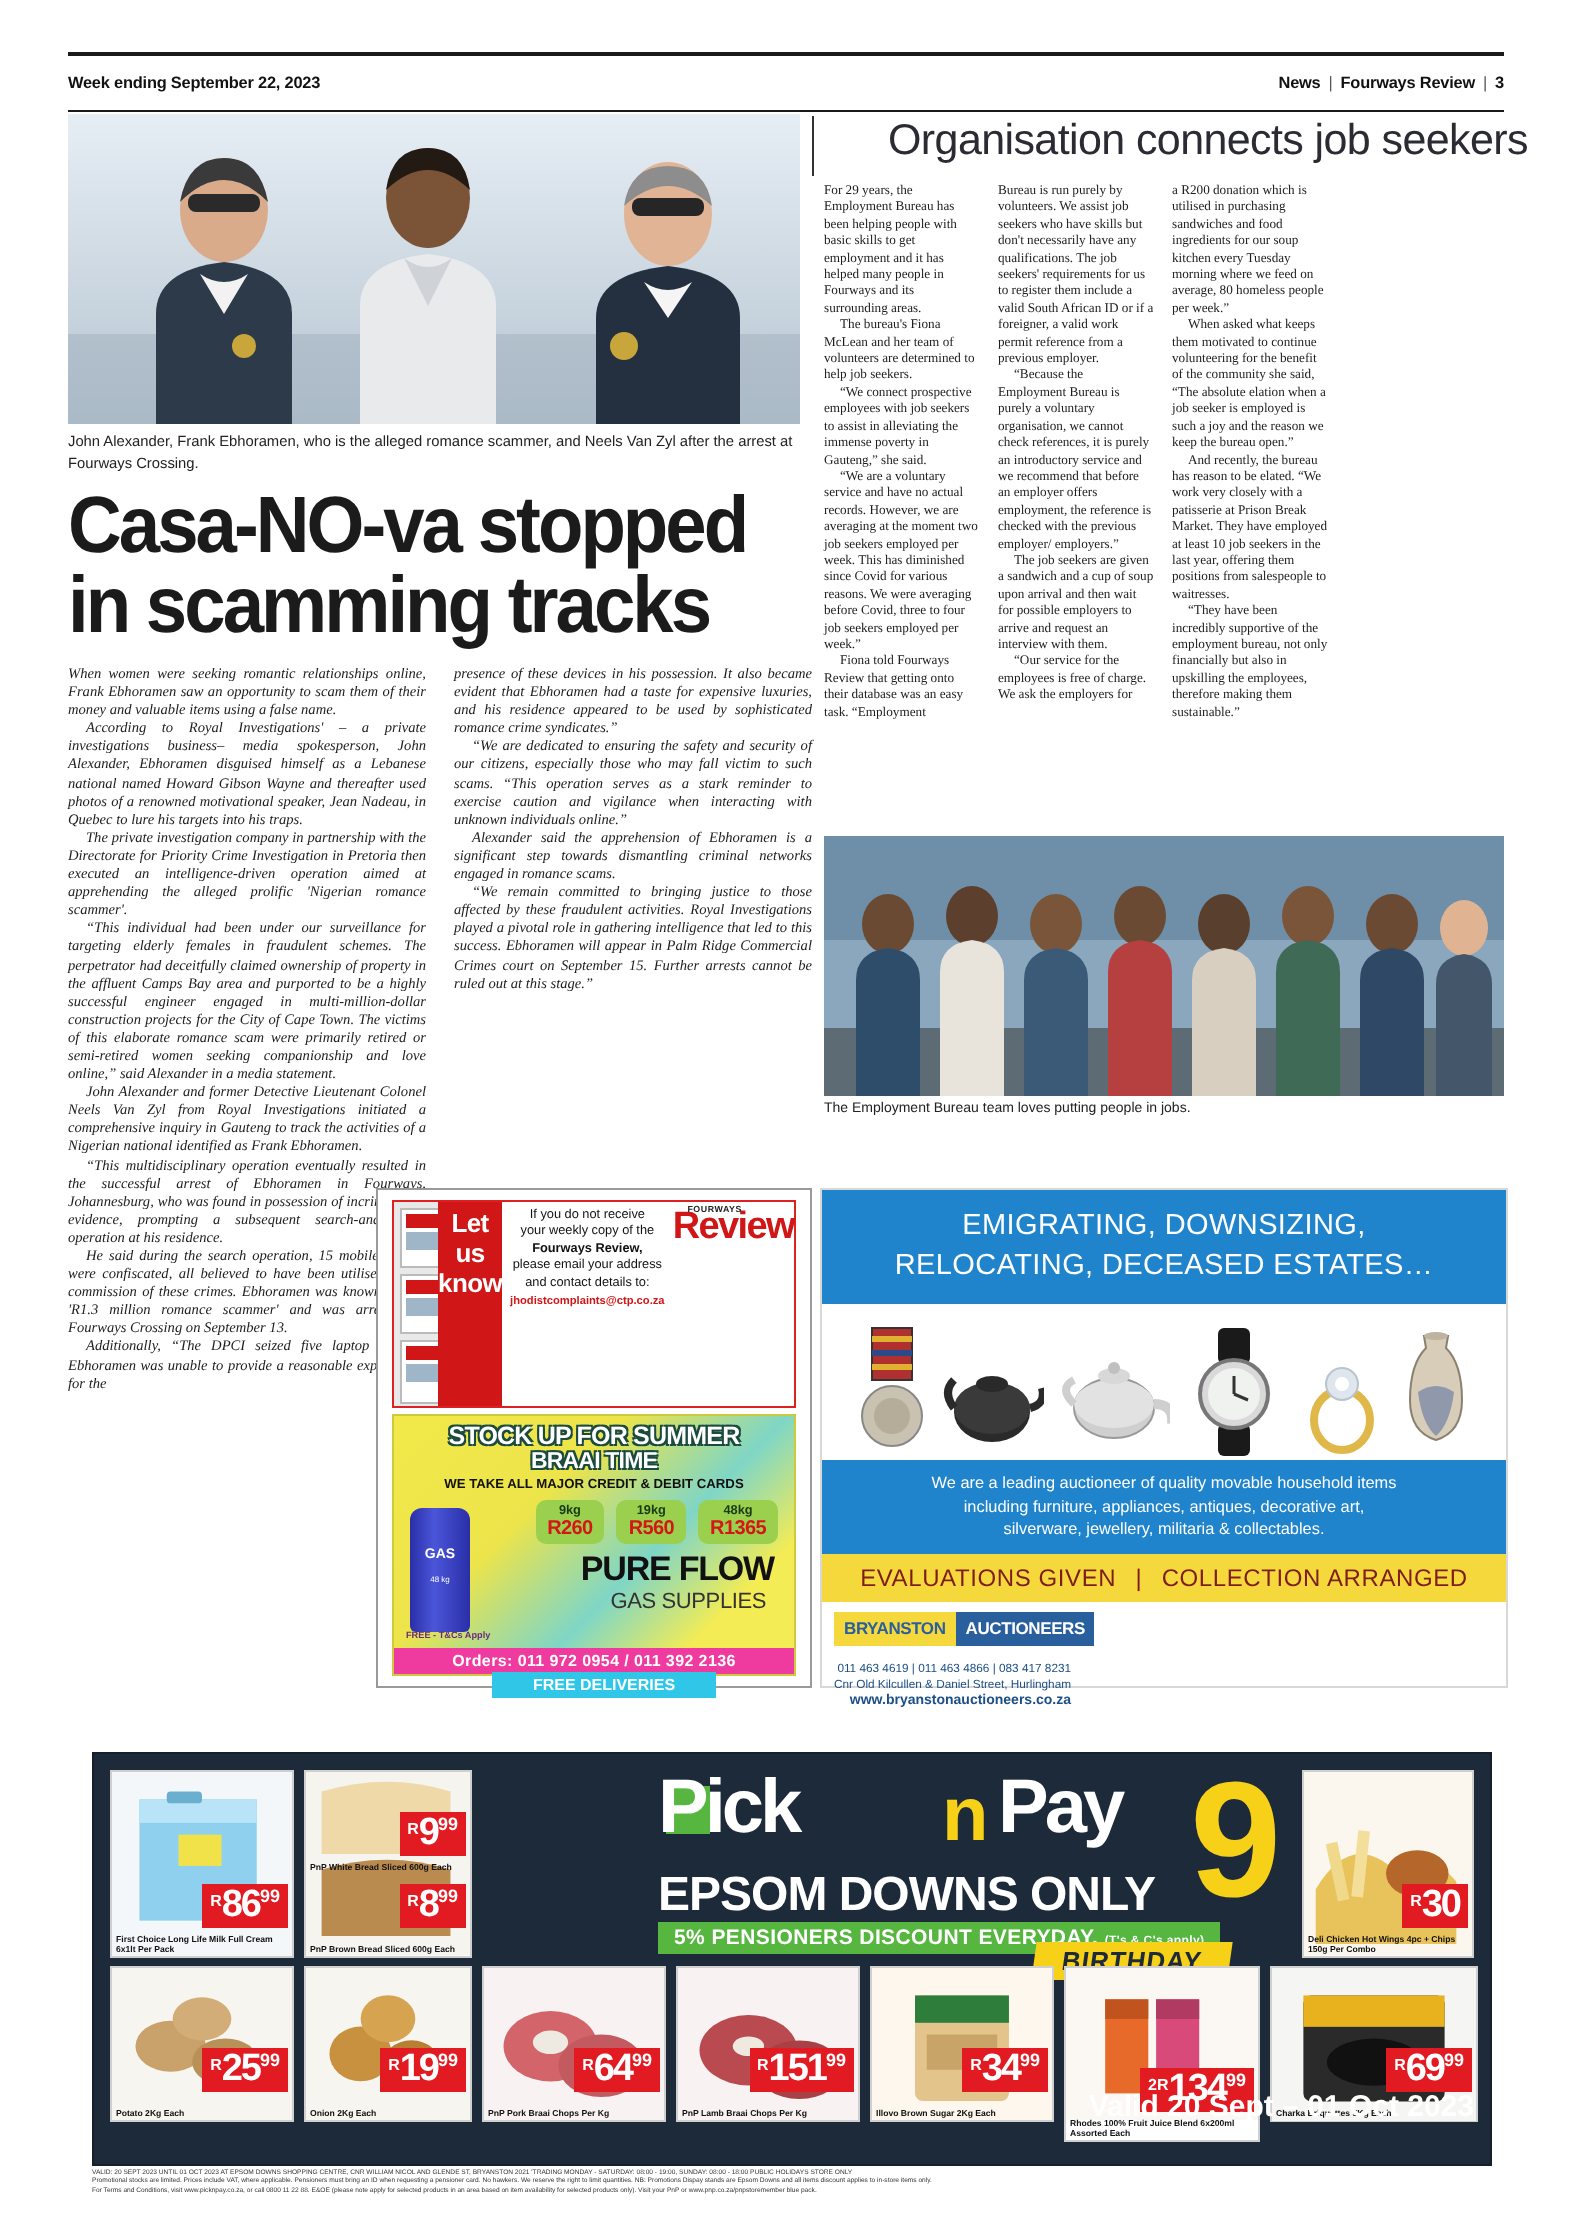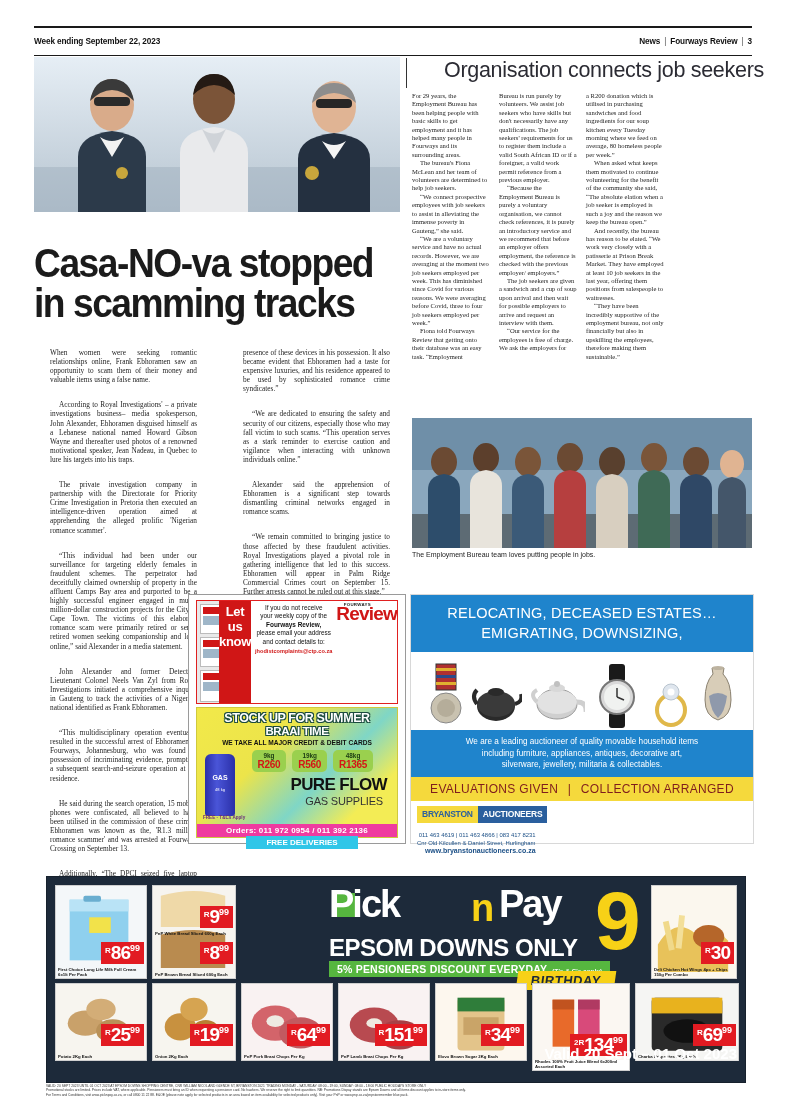--- a/index.html
+++ b/index.html
@@ -44,21 +44,21 @@
     transform: scaleX(0.93); transform-origin: left top;
   }
 
   
   .left-cols {
     position: absolute; left: 34px; top: 332px; width: 372px; height: 252px;
     display: flex; gap: 14px;
   }
   .bodycol { width: 179px; font-size: 7.3px; line-height: 9.1px; color: #1d1d1d;
     text-align: justify; font-family: "Liberation Serif", serif; }
-  .bodycol p { text-indent: 9px; margin: 16px; }
+  .bodycol p { text-indent: 9px; margin: 0; font-style: italic; }
   .bodycol p.first { text-indent: 0; }
 
   
   .r-headline {
     position: absolute; left: 412px; top: 58px; width: 340px;
     font-family: "Liberation Sans", sans-serif;
     font-weight: normal; font-size: 21.5px; line-height: 24px;
     color: #2b2b33; letter-spacing: -0.3px; margin-left: 32px;
   }
   .r-rule { position: absolute; left: 406px; top: 58px; width: 1px; height: 30px; background:#333; }
@@ -118,21 +118,21 @@
     overflow: hidden; border:1px solid #cfc93e;
   }
   .gas-h1 { font-family:"Liberation Sans",sans-serif; font-weight:bold; font-size:12.5px;
     color:#fff; -webkit-text-stroke:0; text-shadow: 1px 1px 0 #1b4a3f, -1px 1px 0 #1b4a3f, 1px -1px 0 #1b4a3f, -1px -1px 0 #1b4a3f;
     text-align:center; margin-top:3px; letter-spacing:-0.4px; }
   .gas-h2 { font-family:"Liberation Sans",sans-serif; font-weight:bold; font-size:11.5px;
     color:#fff; text-shadow: 1px 1px 0 #1b4a3f, -1px 1px 0 #1b4a3f, 1px -1px 0 #1b4a3f, -1px -1px 0 #1b4a3f;
     text-align:center; letter-spacing:-0.4px; }
   .gas-sub { font-family:"Liberation Sans",sans-serif; font-weight:bold; font-size:6.6px;
     color:#111; text-align:center; margin-top:2px; }
-  .gas-prices { display:flex; gap:6px; justify-content:flex-end; margin:4px 24px 0 0;align-items:flex-end; }
+  .gas-prices { display:flex; gap:6px; justify-content:flex-end; margin:4px 8px 0 0;align-items:flex-end; }
   .gas-pill { background:#9ad04e; border-radius:5px; padding:2px 6px; text-align:center; }
   .gas-pill .kg { font-family:"Liberation Sans",sans-serif; font-size:6.4px; color:#1a3a12; font-weight:bold;}
   .gas-pill .pr { font-family:"Liberation Sans",sans-serif; font-size:10px; color:#d41616; font-weight:bold; letter-spacing:-0.3px;}
   .gas-pureflow { font-family:"Liberation Sans",sans-serif; font-weight:bold; font-size:17px;
     color:#111; text-align:right; margin:3px 10px 0 0; letter-spacing:-0.6px;}
   .gas-supplies { font-family:"Liberation Sans",sans-serif; font-size:11px; color:#333;
     text-align:right; margin-right:14px; letter-spacing:-0.2px;}
   .gas-cyl { position:absolute; left:8px; top:46px; width:30px; height:62px;
     background:linear-gradient(90deg,#2a2fa8,#4a55d8 40%,#2a2fa8); border-radius:6px 6px 3px 3px; }
   .gas-cyl .lbl { color:#fff; font-family:"Liberation Sans",sans-serif; font-weight:bold;
@@ -247,20 +247,21 @@
       <ellipse cx="300" cy="50" rx="22" ry="26" fill="#e0b494"></ellipse>
       <path d="M278 46 q22 -20 44 0 q-3 -20 -22 -20 q-19 0 -22 20z" fill="#8d8d8d"></path>
       <rect x="282" y="42" width="36" height="9" rx="4" fill="#262626"></rect>
       <path d="M264 155 L264 102 q0 -22 36 -26 q36 4 36 26 L336 155 Z" fill="#243040"></path>
       <path d="M288 84 L300 102 L312 84 q-12 8 -24 0z" fill="#f5f5f5"></path>
       <circle cx="278" cy="116" r="7" fill="#c8a63c"></circle>
       <circle cx="88" cy="116" r="6" fill="#c8a63c"></circle>
     </svg>
   </div>
 
+  <div class="caption">John Alexander, Frank Ebhoramen, who is the alleged romance scammer, and Neels Van Zyl after the arrest at Fourways Crossing.</div>
 
   <div class="headline">
     <div>Casa-NO-va stopped</div>
     <div>in scamming tracks</div>
   </div>
 
   <div class="left-cols">
     <div class="bodycol">
       <p class="first">When women were seeking romantic relationships online, Frank Ebhoramen saw an opportunity to scam them of their money and valuable items using a false name.</p>
       <p>According to Royal Investigations' – a private investigations business– media spokesperson, John Alexander, Ebhoramen disguised himself as a Lebanese national named Howard Gibson Wayne and thereafter used photos of a renowned motivational speaker, Jean Nadeau, in Quebec to lure his targets into his traps.</p>
@@ -401,22 +402,22 @@
       <div class="lbl">GAS</div>
       <div class="sm">48 kg</div>
     </div>
     <div class="gas-terms">FREE - T&amp;Cs Apply</div>
     <div class="gas-orders">Orders: 011 972 0954 / 011 392 2136</div>
   </div>
   <div style="position:absolute; left:246px; top:836px; width:112px; background:#2fc6e8; color:#fff; font-family:'Liberation Sans',sans-serif; font-weight:bold; font-size:8px; text-align:center; padding:2px 14px;">FREE DELIVERIES</div>
 
   <div class="auc">
     <div class="auc-top">
+      <div>EMIGRATING, DOWNSIZING,</div>
       <div>RELOCATING, DECEASED ESTATES…</div>
-      <div>EMIGRATING, DOWNSIZING,</div>
     </div>
     <div class="auc-items">
       <svg width="34" height="66" viewBox="0 0 34 66">
         <rect x="7" y="2" width="20" height="26" fill="#b03030"></rect>
         <rect x="7" y="2" width="20" height="26" fill="none" stroke="#333"></rect>
         <rect x="7" y="6" width="20" height="3" fill="#e0b030"></rect>
           <rect x="7" y="13" width="20" height="3" fill="#2a4a8a"></rect>
         <rect x="7" y="20" width="20" height="3" fill="#e0b030"></rect>
         <circle cx="17" cy="46" r="15" fill="#c9c2b0" stroke="#888"></circle>
         <circle cx="17" cy="46" r="9" fill="#b5ad9a"></circle>

